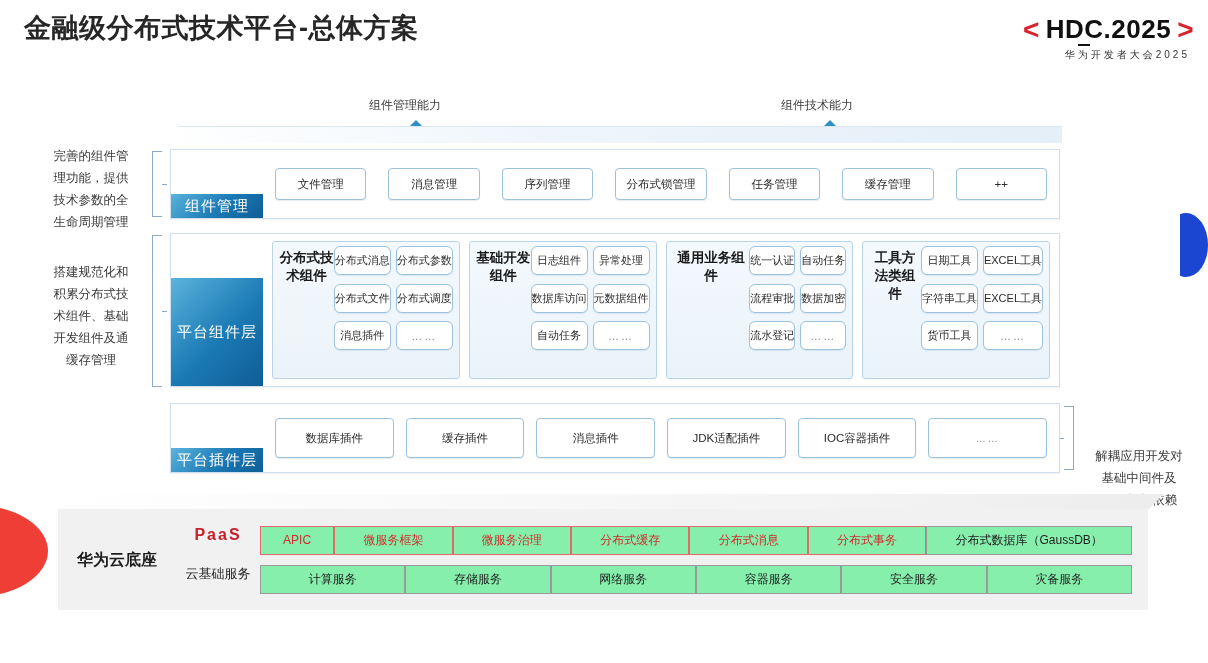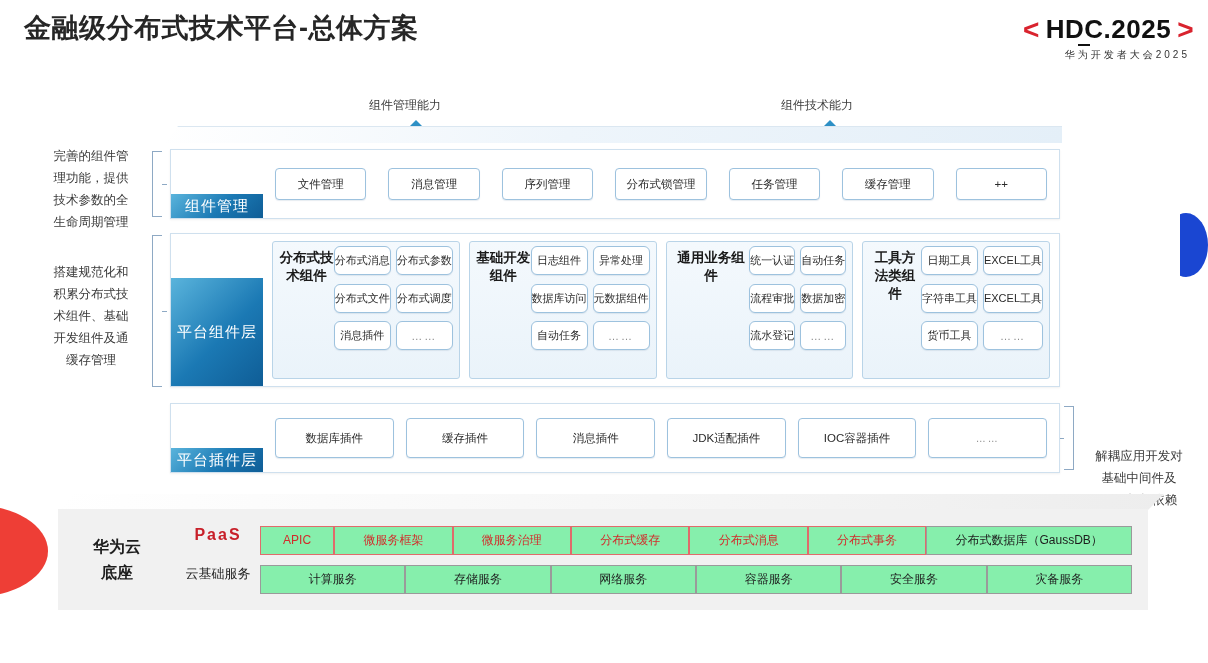--- a/index.html
+++ b/index.html
@@ -142,21 +142,21 @@
     position:absolute;left:58px;top:494px;width:1106px;height:16px;
     background:linear-gradient(100deg,#ffffff 0%,#f5f5f5 60%,#ededed 100%);
     clip-path:polygon(16px 0,100% 0,calc(100% - 16px) 100%,0 100%);
   }
   .base-box{
     position:absolute;left:58px;top:509px;width:1090px;height:101px;
     background:#f1f1f1;
   }
   .base-left{
     position:absolute;left:0;top:0;width:118px;height:100%;
-    display:flex;flex-direction:column;align-items:center;justify-content:center;
+    display:flex;flex-direction:row;align-items:center;justify-content:center;
     font-size:16px;font-weight:bold;color:#1d1d1d;line-height:1.6;
   }
   .base-rows{position:absolute;left:118px;top:0;right:16px;bottom:0;
     display:flex;flex-direction:column;justify-content:center;gap:10px;padding:10px 0;}
   .base-row{display:flex;align-items:flex-start;}
   .row-tag{
     width:84px;flex:0 0 84px;text-align:center;white-space:nowrap;
   }
   .row-tag.paas{font-size:16px;font-weight:bold;color:#c8202a;letter-spacing:2px;}
   .row-tag.basic{font-size:13px;color:#1d1d1d;}

